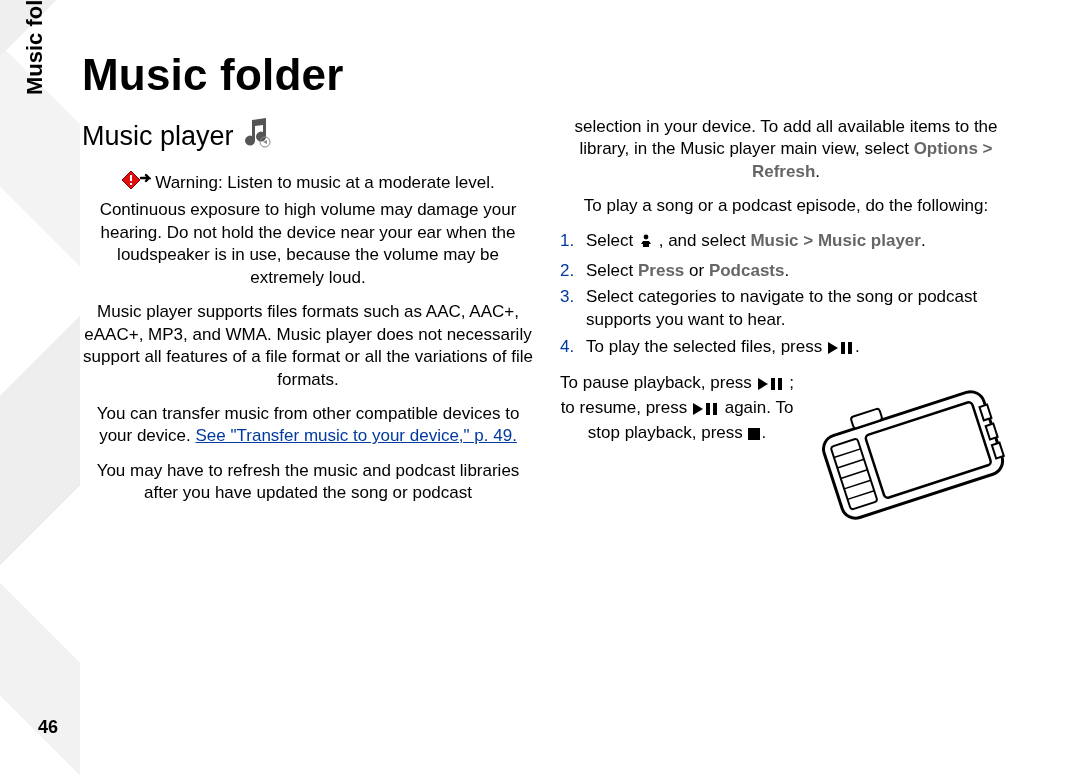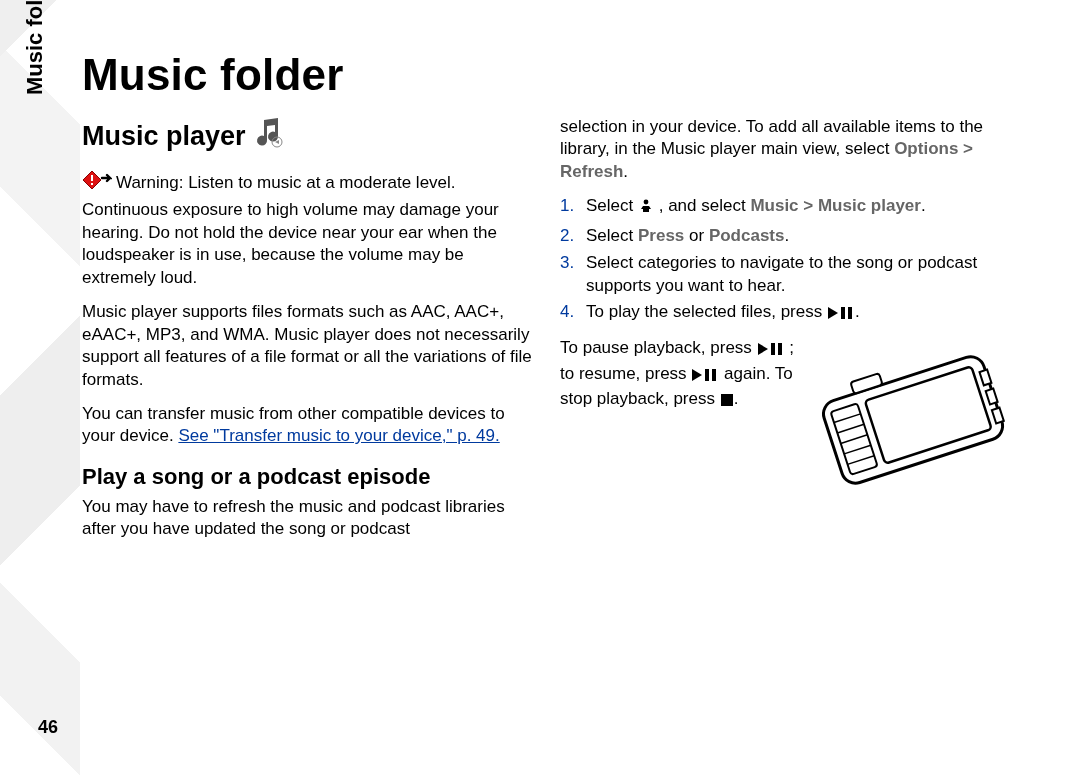--- a/index.html
+++ b/index.html
@@ -53,33 +53,33 @@
     margin: 14px 0 16px 0;
     letter-spacing: .2px;
   }
   .cols {
     display: flex;
     gap: 26px;
   }
   .col { width: 452px; }
   h2.section {
     font-size: 27px;
-    font-weight: 700;
+    font-weight: 400;
     margin: 0 0 12px 0;
     display: flex;
     align-items: center;
     gap: 6px;
     text-align: right;
   }
   h3.subsection {
     font-size: 22px;
     font-weight: 800;
     margin: 16px 0 6px 0;
   }
-  p { font-size: 17px; line-height: 1.32; margin: 0 0 12px 0; }
+  p { font-size: 17px; line-height: 1.32; margin: 0 0 12px 0; text-align: center; }
   .warn-row { display: block; }
   .warn-icon { display: inline-block; vertical-align: -5px; margin-right: 4px; }
   .bold { font-weight: 400; }
   a.xref { color: #003a9e; text-decoration: underline; }
   ol.steps { list-style: none; counter-reset: st; margin: 0 0 10px 0; }
   ol.steps > li {
     counter-increment: st;
     font-size: 17px; line-height: 1.34;
     padding-left: 26px; position: relative; margin-bottom: 4px;
   }
@@ -131,28 +131,28 @@
             <path d="M20 9 h8 l-3 -3 M28 9 l-3 3" stroke="#000" stroke-width="2.4" fill="none" stroke-linecap="round"></path>
           </svg>
         </span><span class="bold">Warning:</span><span>  Listen to music at a moderate level. Continuous exposure to high volume may damage your hearing. Do not hold the device near your ear when the loudspeaker is in use, because the volume may be extremely loud.</span>
       </p>
 
       <p>Music player supports files formats such as AAC, AAC+, eAAC+, MP3, and WMA. Music player does not necessarily support all features of a file format or all the variations of file formats.</p>
       <p>
         <span>You can transfer music from other compatible devices to your device. </span><a href="#" class="xref">See "Transfer music to your device," p. 49.</a>
       </p>
 
-      <h3 class="subsection">Play a song or a podcast episode</h3>
       <p>You may have to refresh the music and podcast libraries after you have updated the song or podcast</p>
     </div>
 
     <div class="col">
       <p>
         <span>selection in your device. To add all available items to the library, in the Music player main view, select </span><span class="menu">Options &gt; Refresh</span><span>.</span>
       </p>
+      <p>To play a song or a podcast episode, do the following:</p>
 
       <ol class="steps">
         <li>
           <span>Select </span><span class="inline-icon"><svg width="16" height="16" viewBox="0 0 16 16">
                 <circle cx="8" cy="4" r="2.4" fill="#000"></circle>
                 <path d="M5 8 h6 v6 h-6 z M5 8 l-2 3 h2 M11 8 l2 3 h-2" fill="#000"></path>
               </svg></span><span> , and select </span><span class="menu">Music &gt; Music player</span><span>.</span>
         </li>
         <li>
           <span>Select </span><span class="menu">Press</span><span> or </span><span class="menu">Podcasts</span><span>.</span>

